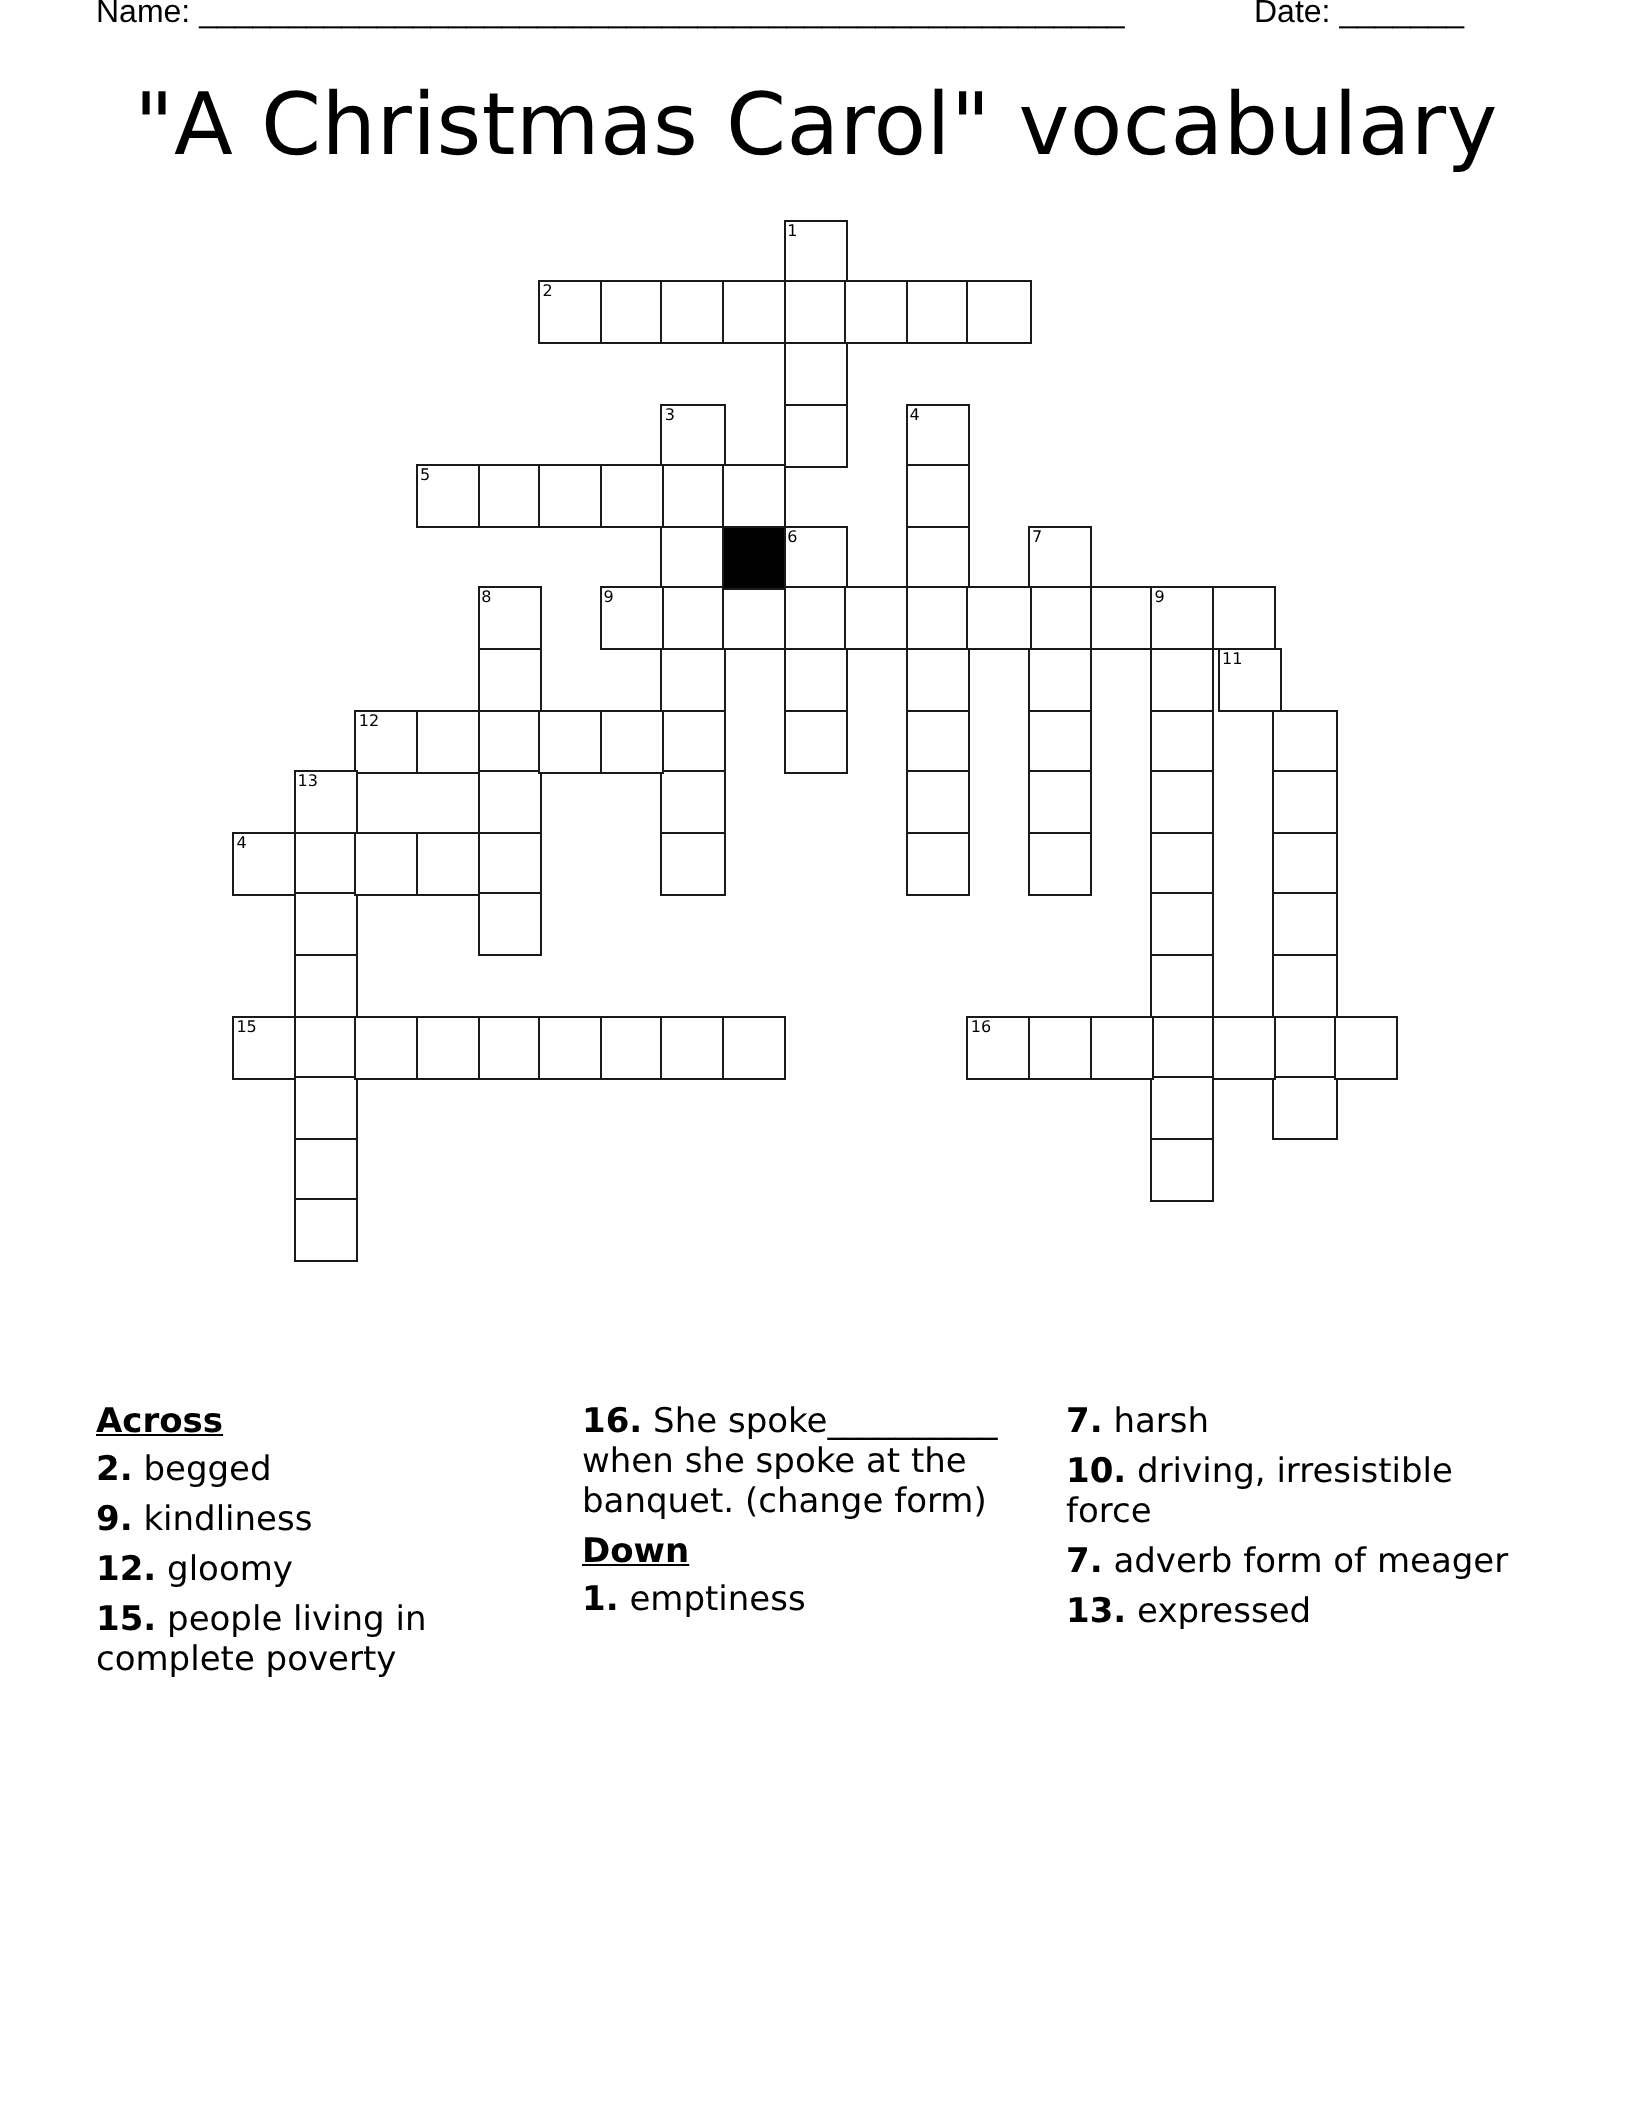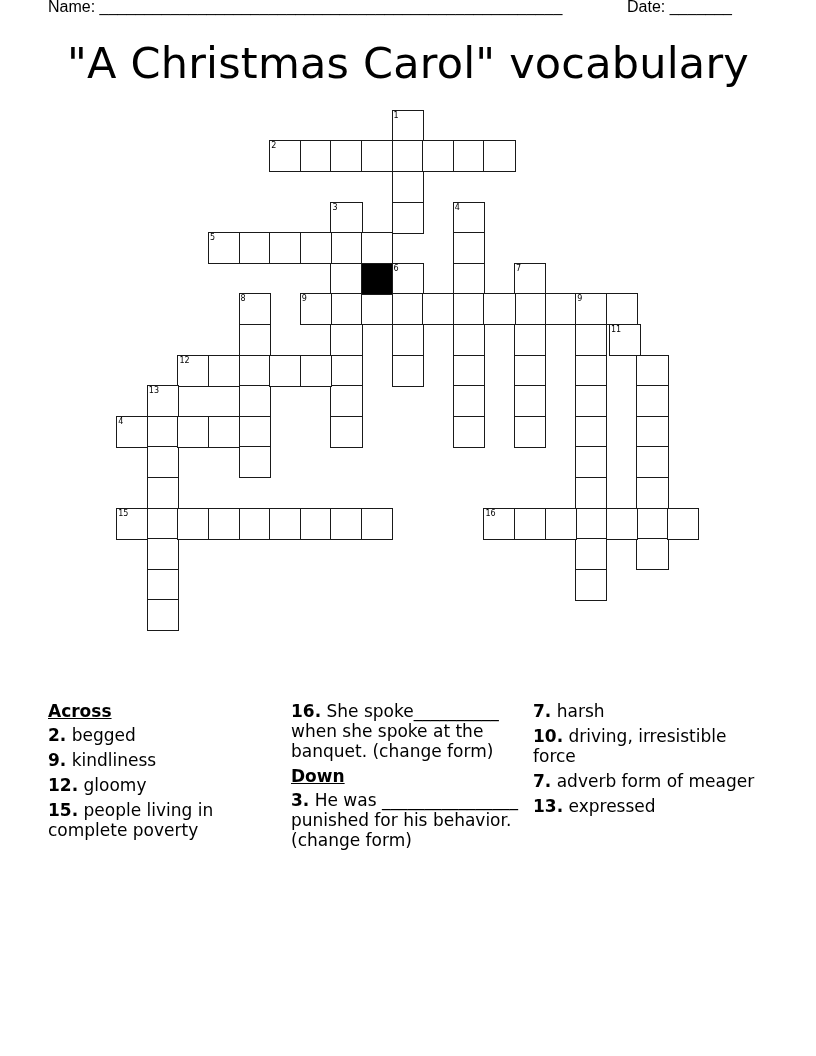--- a/index.html
+++ b/index.html
@@ -170,21 +170,21 @@
   <div class="sec-head">Across</div>
   <div class="clue"><b>2.</b><span> begged</span></div>
   <div class="clue"><b>9.</b><span> kindliness</span></div>
   <div class="clue"><b>12.</b><span> gloomy</span></div>
   <div class="clue"><b>15.</b><span> people living in complete poverty</span></div>
 </div>
 
 <div class="clues col2">
   <div class="clue"><b>16.</b><span> She spoke__________ when she spoke at the banquet. (change form)</span></div>
   <div class="sec-head">Down</div>
-  <div class="clue"><b>3.</b><span> He was ________________ punished for his behavior. (change form)</span></div>
+  <div class="clue"><b>1.</b><span> emptiness</span></div>
 </div>
 
 <div class="clues col3">
   <div class="clue"><b>7.</b><span> harsh</span></div>
   <div class="clue"><b>10.</b><span> driving, irresistible force</span></div>
   <div class="clue"><b>7.</b><span> adverb form of meager</span></div>
   <div class="clue"><b>13.</b><span> expressed</span></div>
 </div>
 
 </body></html>

